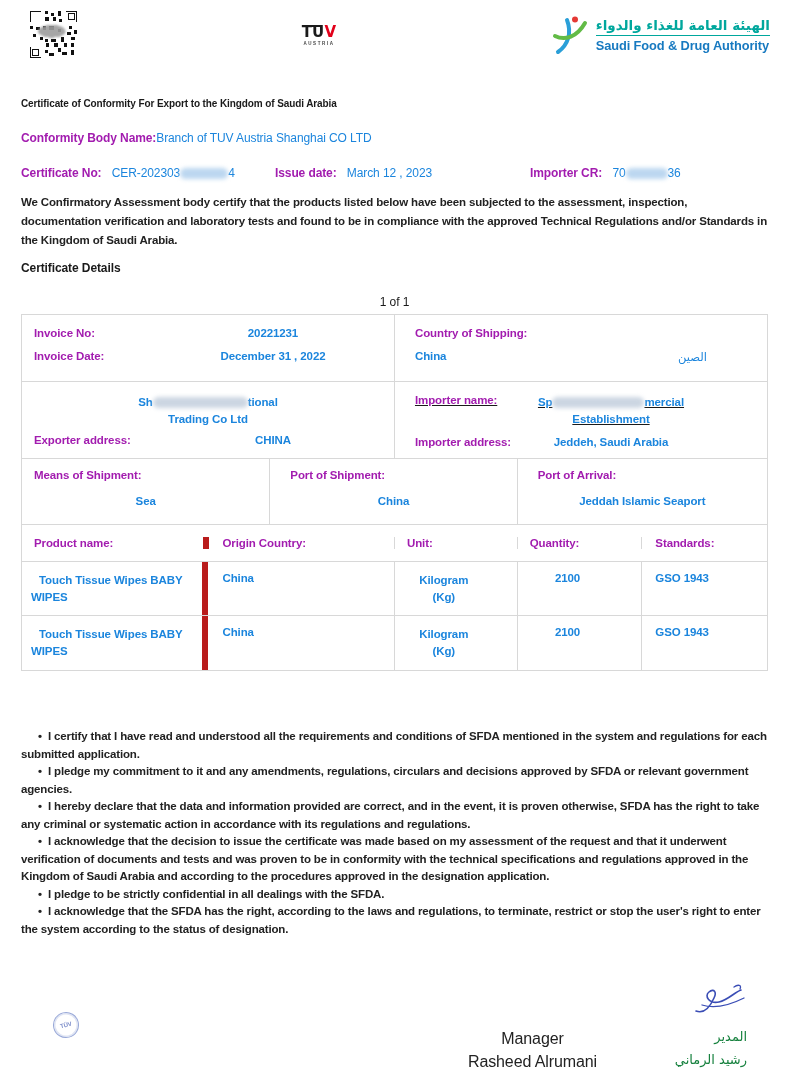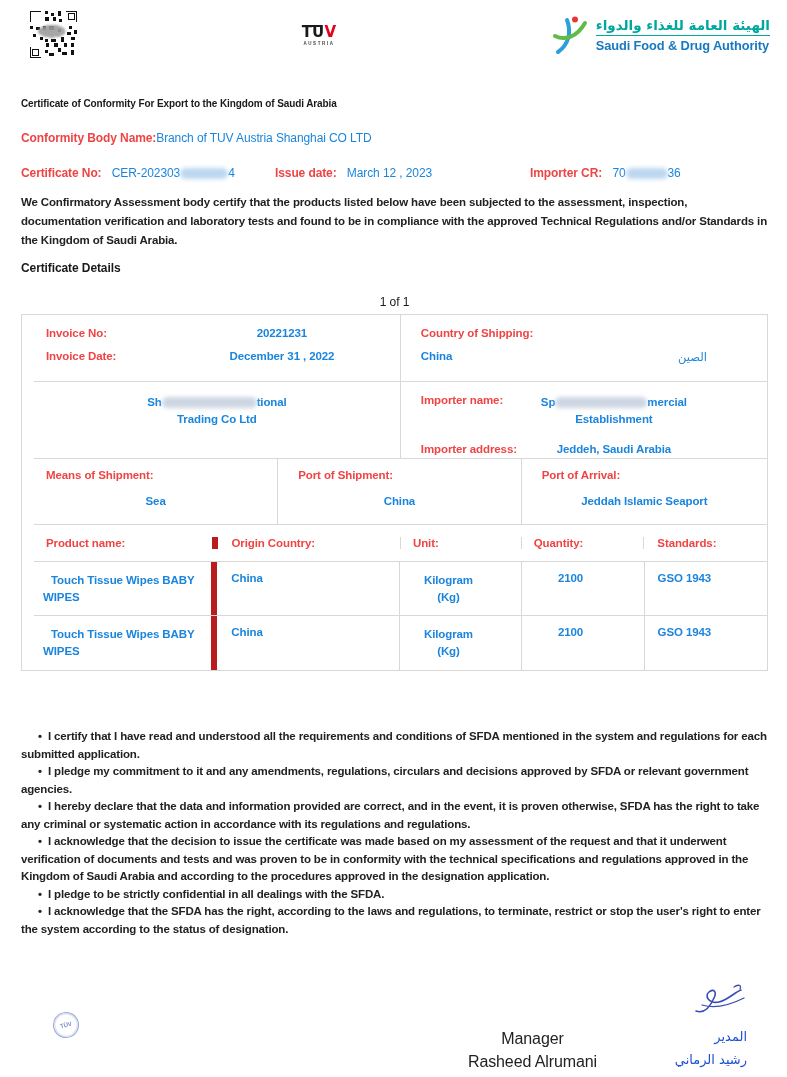--- a/index.html
+++ b/index.html
@@ -33,24 +33,24 @@
   .conf-line .lbl { font-weight:bold; }
   .meta-row { margin-top:21px; display:flex; font-size:12px; }
   .meta-g1 { width:254px; } .meta-g2 { width:255px; } .meta-g3 { flex:1; }
   .meta-row .lbl { font-weight:bold; }
   .meta-row .val { margin-left:7px; }
   .statement { margin-top:13px; line-height:19px; font-weight:bold; color:#222; letter-spacing:-0.15px; }
   .details-h { margin-top:11px; font-weight:bold; font-size:12px; }
   .page-ind { margin-top:20px; margin-bottom:5px; text-align:center; font-weight:normal; font-size:12px; }
 
   
-  .ctable { border:1px solid #d8d8d8; width:747px;padding-left:12px; }
+  .ctable { border:1px solid #d8d8d8; width:747px; }
   .trow { display:flex; border-bottom:1px solid #d8d8d8; }
   .trow:last-child { border-bottom:none; }
-  .lbl { font-weight:bold; color:#ef4444; }
+  .lbl { font-weight:bold; color:#a21caf; }
   .cellL { width:374px; border-right:1px solid #d8d8d8; padding:12px 12px 10px 12px; }
   .cellR { width:373px; padding:12px 20px 10px 20px; }
   .kv { display:flex; margin-bottom:11px; }
   .kv:last-child { margin-bottom:0; }
   .kv .k { width:130px; flex-shrink:0; }
   .kv .v { flex:1; text-align:center; }
   .kv .v2 { flex:1; text-align:center; padding-right:50px; }
   .country-line { display:flex; justify-content:space-between; margin-top:11px; padding-right:40px; }
   .rowB-h { height:77px; }
   .rowA-h { height:67px; }
@@ -82,21 +82,21 @@
   .decl { margin-top:57px; list-style:none; line-height:17.5px; font-weight:bold; color:#222; letter-spacing:-0.15px; }
   .decl li { text-indent:17px; }
   .decl li::before { content:"\2022\00a0\00a0"; }
 
   
   .stamp { position:absolute; left:53px; top:1012px; width:26px; height:26px; border:1px solid #98a8d8; border-radius:50%;
            box-shadow:0 0 0 1.5px rgba(152,168,216,0.30) inset; color:#7b8cc9; font-size:6px; font-weight:bold;
            display:flex; align-items:center; justify-content:center; transform:rotate(-14deg); }
   .signature { position:absolute; left:690px; top:979px; }
   .sig-en { position:absolute; left:440px; top:1027px; width:185px; text-align:center; font-size:16px; line-height:23px; color:#222; }
-  .sig-ar { position:absolute; right:40px; top:1025px; text-align:right; font-size:13px; line-height:23px; color:#1d4ed8; }
+  .sig-ar { position:absolute; right:40px; top:1025px; text-align:right; font-size:13px; line-height:23px; color:#15803d; }
 </style>
 </head>
 <body>
 
 <div class="page">
 
   <svg class="qr" viewBox="0 0 29 29" shape-rendering="crispEdges">
     <rect x="0" y="0" width="29" height="29" fill="#fff"></rect>
     <g fill="#111">
       <rect x="0" y="0" width="7" height="7"></rect>
@@ -211,23 +211,27 @@
             <span class="blue arabic">الصين</span>
           </div>
         </div>
       </div>
 
       <div class="trow rowB-h">
         <div class="cellL">
           <div class="kv" style="margin-bottom:6px;">
             <span class="v blue bold" style="line-height:17px;"><span>Sh</span><span class="smudge sm-gray" style="width:95px;"></span><span>tional</span><br><span>Trading Co Ltd</span></span>
           </div>
+          <div class="kv">
+            <span class="k lbl">Exporter address:</span>
+            <span class="v blue bold">CHINA</span>
+          </div>
         </div>
         <div class="cellR">
-          <div class="kv" style="margin-bottom:15px;">
+          <div class="kv" style="margin-bottom:8px;text-decoration:underline;">
             <span class="k lbl" style="width:110px;">Importer name:</span>
             <span class="v2 blue bold" style="line-height:17px;"><span>Sp</span><span class="smudge sm-gray" style="width:92px;"></span><span>mercial</span><br><span>Establishment</span></span>
           </div>
           <div class="kv">
             <span class="k lbl" style="width:110px;">Importer address:</span>
             <span class="v2 blue bold">Jeddeh, Saudi Arabia</span>
           </div>
         </div>
       </div>
 

